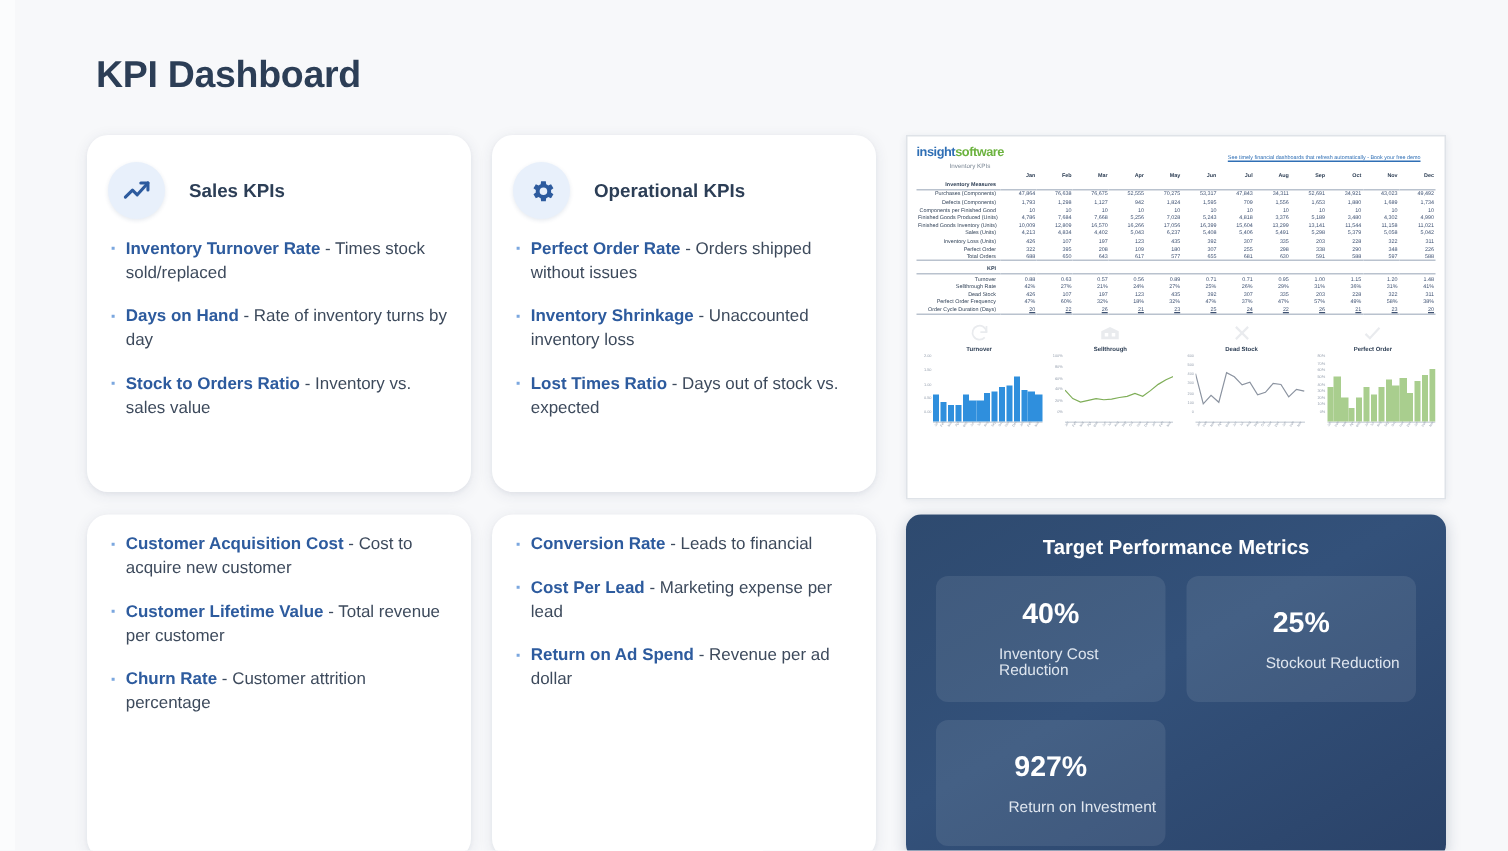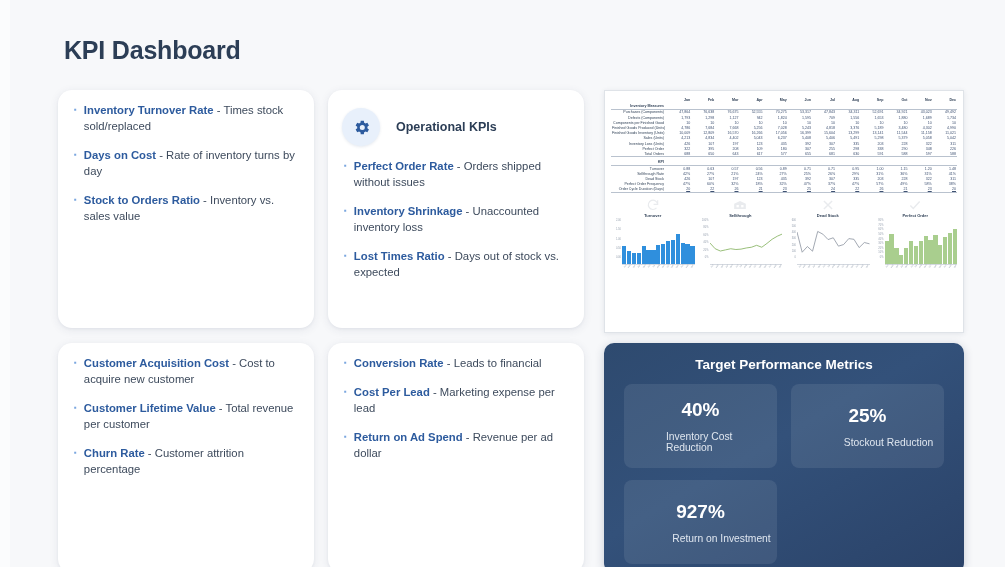--- a/index.html
+++ b/index.html
@@ -297,28 +297,37 @@
 </head>
 <body>
 
 <div class="edge-strip"></div>
 
 <h1 class="page-title">KPI Dashboard</h1>
 
 <div class="grid">
 
   <div class="kpi-card card-sales">
+    <div class="card-head">
+      <span class="icon-circle">
+        <svg viewBox="0 0 24 24" fill="none" stroke="#2d5b9e" stroke-width="2.6" stroke-linecap="round" stroke-linejoin="round">
+          <polyline points="2,17 8,11 12,15 21,5"></polyline>
+          <polyline points="15,5 21,5 21,11"></polyline>
+        </svg>
+      </span>
+      <span class="card-title">Sales KPIs</span>
+    </div>
     <div class="kpi-list">
       <div class="kpi-item">
         <span class="bullet">▪</span>
         <span class="kpi-text"><span class="kpi-term">Inventory Turnover Rate</span><span> - Times stock sold/replaced</span></span>
       </div>
       <div class="kpi-item">
         <span class="bullet">▪</span>
-        <span class="kpi-text"><span class="kpi-term">Days on Cost</span><span> - Rate of inventory turns by day</span></span>
+        <span class="kpi-text"><span class="kpi-term">Days on Hand</span><span> - Rate of inventory turns by day</span></span>
       </div>
       <div class="kpi-item">
         <span class="bullet">▪</span>
         <span class="kpi-text"><span class="kpi-term">Stock to Orders Ratio</span><span> - Inventory vs. sales value</span></span>
       </div>
     </div>
   </div>
 
   <div class="kpi-card card-operational">
     <div class="card-head">
@@ -373,20 +382,27 @@
         <span class="kpi-text"><span class="kpi-term">Cost Per Lead</span><span> - Marketing expense per lead</span></span>
       </div>
       <div class="kpi-item">
         <span class="bullet">▪</span>
         <span class="kpi-text"><span class="kpi-term">Return on Ad Spend</span><span> - Revenue per ad dollar</span></span>
       </div>
     </div>
   </div>
 
   <div class="sheet-panel">
+    <div class="sheet-top">
+      <div>
+        <div class="logo"><span class="lg-a">insight</span><span class="lg-b">software</span></div>
+        <div class="sheet-sub">Inventory KPIs</div>
+      </div>
+      <div class="sheet-link">See timely financial dashboards that refresh automatically - Book your free demo</div>
+    </div>
 
     <table class="sheet">
       <tbody>
           <tr>
         <th class="rowlbl"></th>
         <th class="month">Jan</th>
         <th class="month">Feb</th>
         <th class="month">Mar</th>
         <th class="month">Apr</th>
         <th class="month">May</th>

